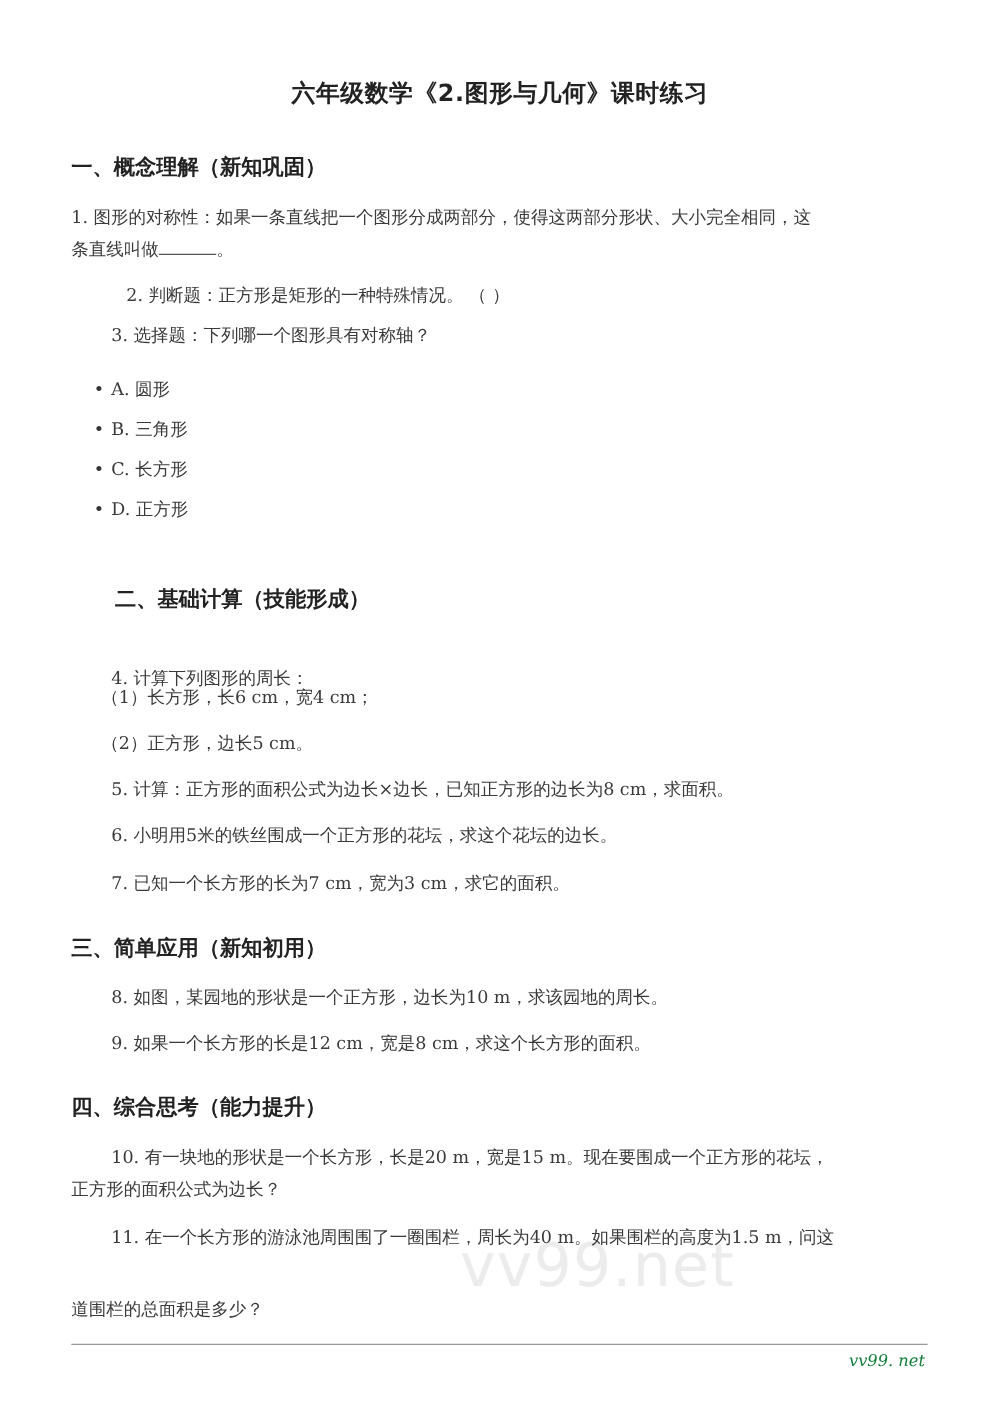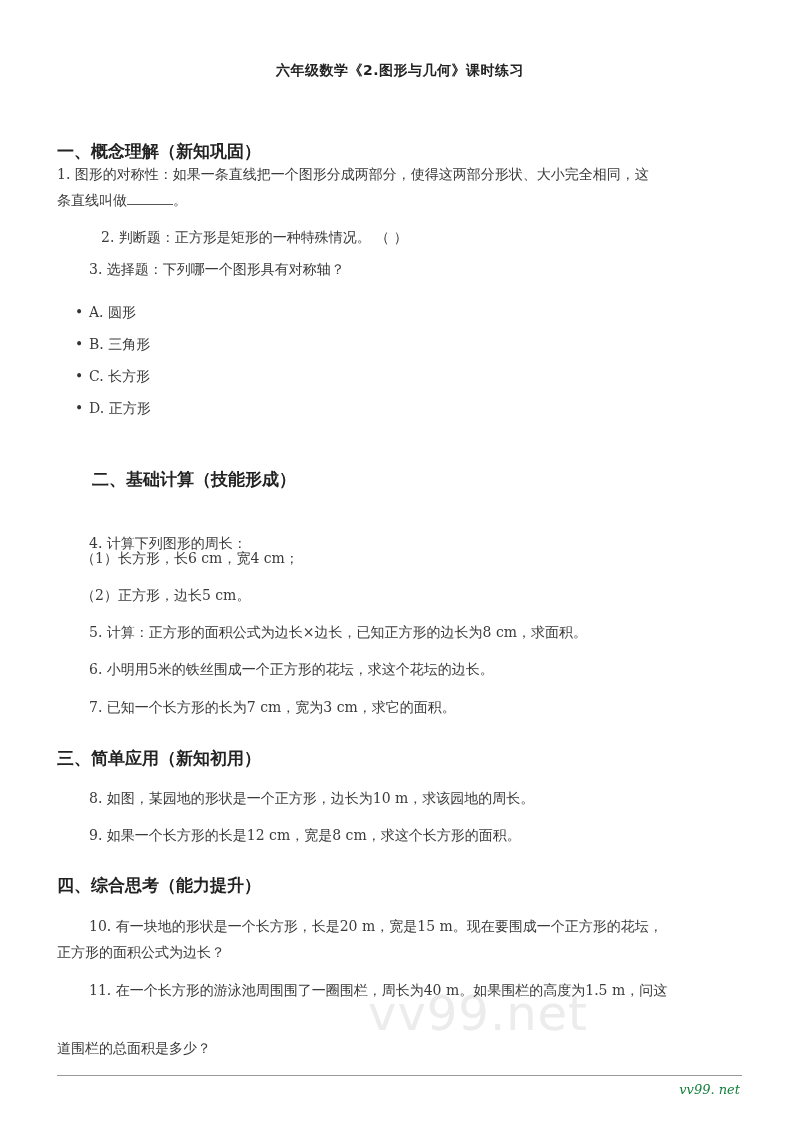--- a/index.html
+++ b/index.html
@@ -1,40 +1,40 @@
 <!DOCTYPE html>
 <html><head>
 <meta charset="utf-8">
 <style>
   html, body { margin: 0; padding: 0; background: #ffffff; }
   body { width: 800px; height: 1130px; position: relative; overflow: hidden;
          font-family: "DejaVu Serif", "Liberation Serif", serif; color: #333; }
   .title { position: absolute; top: 62px; left: 0; width: 800px; text-align: center;
            font-family: "DejaVu Sans", "Liberation Sans", sans-serif; font-weight: bold;
-           font-size: 14px; color: #222; letter-spacing: 0.5px; }
+           font-size: 19px; color: #222; letter-spacing: 0.5px; }
   .h { position: absolute; left: 57px; font-family: "DejaVu Sans", "Liberation Sans", sans-serif;
        font-weight: bold; font-size: 17px; color: #222; }
   .p { position: absolute; font-size: 14px; color: #3a3a3a; line-height: 26px; white-space: nowrap; }
   .bullet::before { content: "•"; display: inline-block; width: 14px; color: #333; }
   .blank { display: inline-block; width: 46px; border-bottom: 1px solid #555; height: 14px; vertical-align: baseline; }
   .wm { position: absolute; left: 368px; top: 985px; font-family: "DejaVu Sans", "Liberation Sans", sans-serif;
         font-weight: normal; font-size: 48px; color: #ececec; letter-spacing: 1px; z-index: 0; }
   .rule { position: absolute; left: 57px; top: 1075px; width: 685px; height: 0; border-top: 1.5px solid #999; }
   .footer { position: absolute; right: 60px; top: 1082px; font-size: 13px; font-style: italic; color: #15803d; }
   .content { position: relative; z-index: 1; }
 </style>
 </head>
 <body>
 
 <div class="wm">vv99.net</div>
 
 <div class="content">
   <div class="title">六年级数学《2.图形与几何》课时练习</div>
 
-  <div class="h" style="top:122px;margin-top:18px;">一、概念理解（新知巩固）</div>
+  <div class="h" style="top:122px;">一、概念理解（新知巩固）</div>
   <div class="p" style="left:57px; top:161px;">1. 图形的对称性：如果一条直线把一个图形分成两部分，使得这两部分形状、大小完全相同，这</div>
   <div class="p" style="left:57px; top:187px;">
     <span>条直线叫做</span><span class="blank"></span><span>。</span>
   </div>
   <div class="p" style="left:89px; top:224px;margin-left:12px;">2.  判断题：正方形是矩形的一种特殊情况。  （  ）</div>
   <div class="p" style="left:89px; top:256px;">3.  选择题：下列哪一个图形具有对称轴？</div>
   <div class="p bullet" style="left:75px; top:299px;"><span>A.  圆形</span></div>
   <div class="p bullet" style="left:75px; top:331px;"><span>B.  三角形</span></div>
   <div class="p bullet" style="left:75px; top:363px;"><span>C.  长方形</span></div>
   <div class="p bullet" style="left:75px; top:395px;"><span>D.  正方形</span></div>

